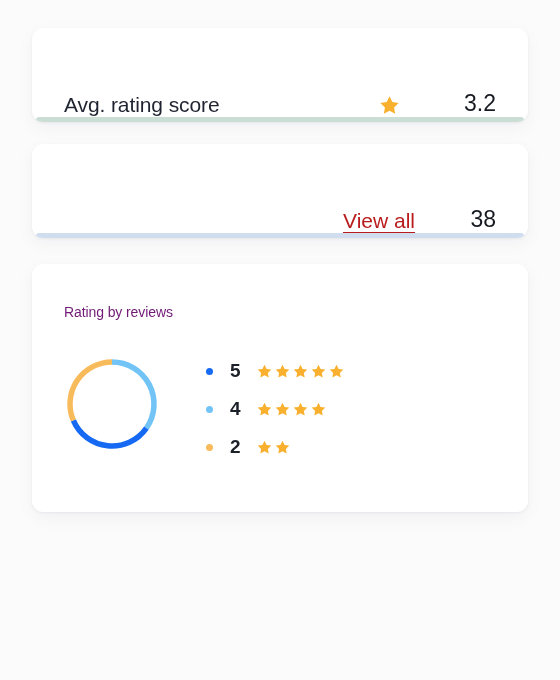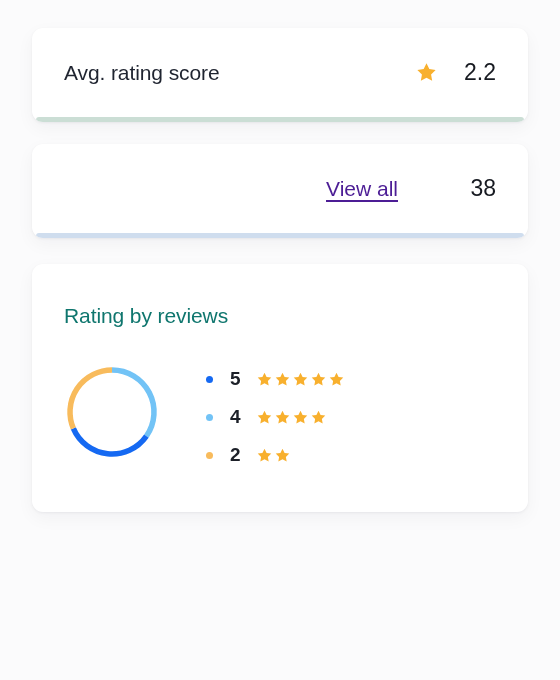--- a/index.html
+++ b/index.html
@@ -42,42 +42,42 @@
     height: 5px;
     border-radius: 3px 3px 0 0;
   }
 
   
   .stat-card {
     height: 94px;
   }
   .stat-row {
     display: flex;
-    align-items: center;
+    align-items: flex-end;
     height: 89px;
     padding: 0 32px;
     box-sizing: border-box;
+    gap: 37px;
   }
   .stat-label {
     font-size: 21px;
     color: #1F2430;
     letter-spacing: -0.1px;
     white-space: nowrap;
   }
   .stat-spacer { flex: 1 1 auto; }
 
   .stat-link {
     font-size: 21px;
-    color: #4c1d95;
+    color: #b91c1c;
     text-decoration: underline;
     text-underline-offset: 4px;
     text-decoration-thickness: 1.5px;
     cursor: pointer;
     white-space: nowrap;
-    margin-right: 54px;
   }
 
   .stat-value {
     font-size: 23px;
     color: #171A21;
     font-weight: 400;
     min-width: 44px;
     text-align: right;
     white-space: nowrap;
   }
@@ -90,22 +90,22 @@
 
   .gap-a { height: 22px; }
   .gap-b { height: 26px; }
 
   
   .rating-card {
     height: 248px;
     padding: 0;
   }
   .rating-title {
-    font-size: 21px;
-    color: #0f766e;
+    font-size: 14px;
+    color: #701a75;
     letter-spacing: -0.1px;
     padding: 40px 0 0 32px;
   }
 
   .rating-body {
     display: flex;
     align-items: flex-start;
     padding: 30px 0 0 30px;
   }
 
@@ -152,21 +152,21 @@
 
   <div class="card stat-card">
     <div class="stat-row">
       <span class="stat-label">Avg. rating score</span>
       <span class="stat-spacer"></span>
       <span class="stat-star">
         <svg width="23" height="23" viewBox="0 0 24 24" aria-hidden="true">
           <path d="M12 2.4l2.95 5.98 6.6.96-4.78 4.66 1.13 6.57L12 17.47l-5.9 3.1 1.13-6.57L2.45 9.34l6.6-.96z" fill="#F8B02E"></path>
         </svg>
       </span>
-      <span class="stat-value">2.2</span>
+      <span class="stat-value">3.2</span>
     </div>
     <div class="card-accent" style="background:#CBDED5"></div>
   </div>
 
   <div class="gap-a"></div>
 
   <div class="card stat-card">
     <div class="stat-row">
       <span class="stat-spacer"></span>
       <a class="stat-link">View all</a>

